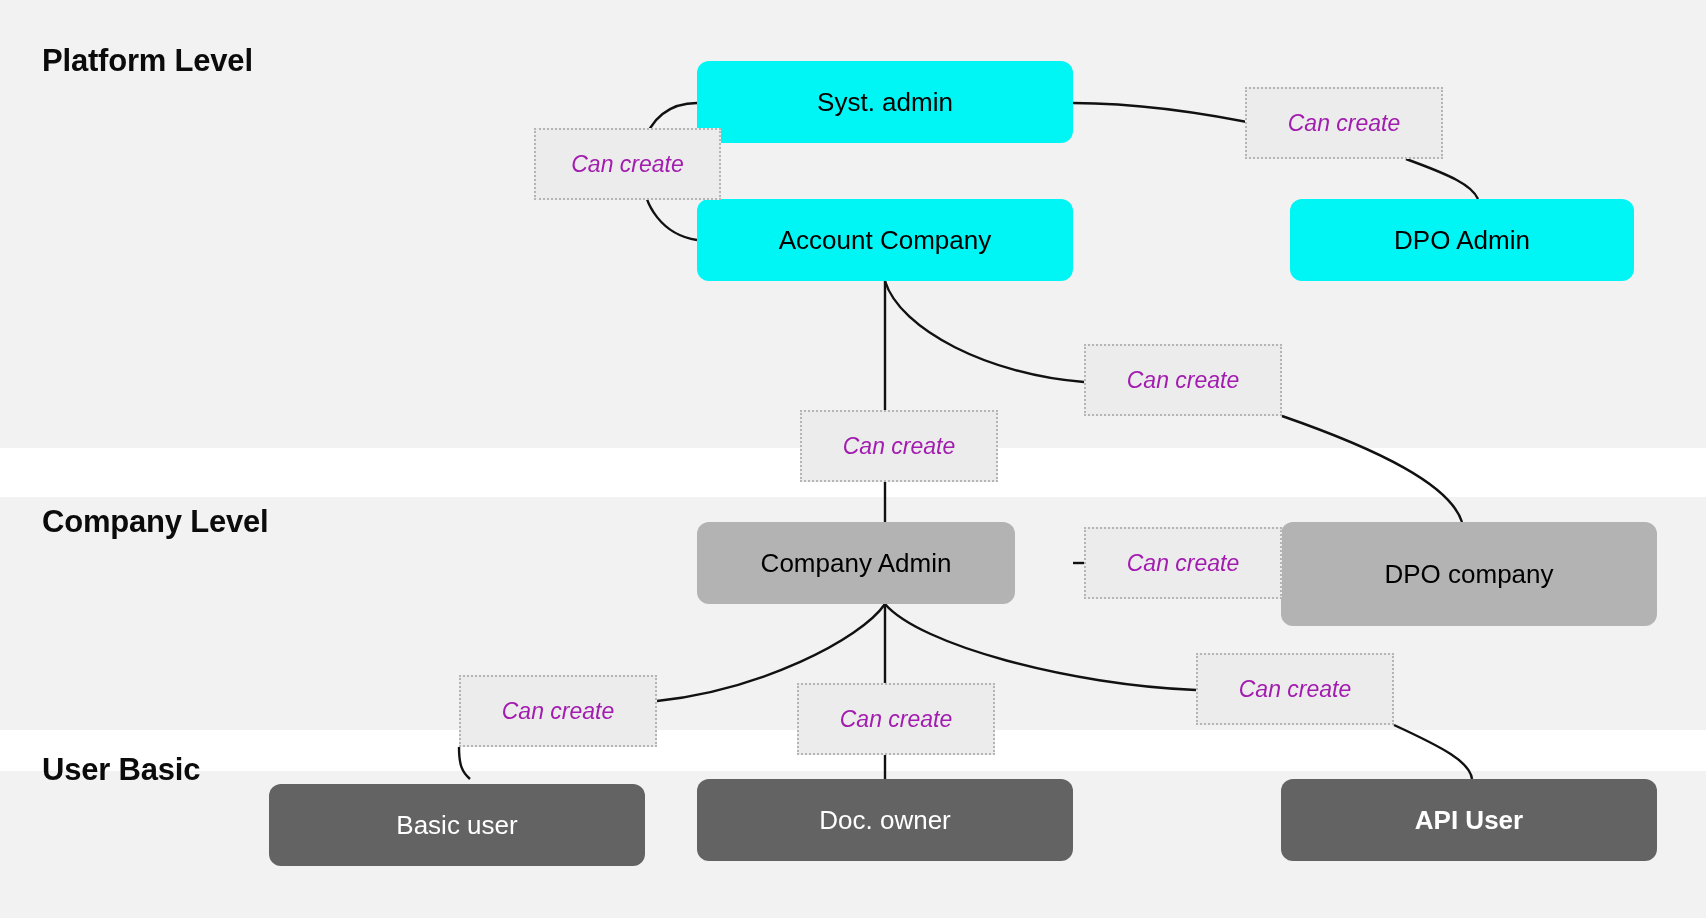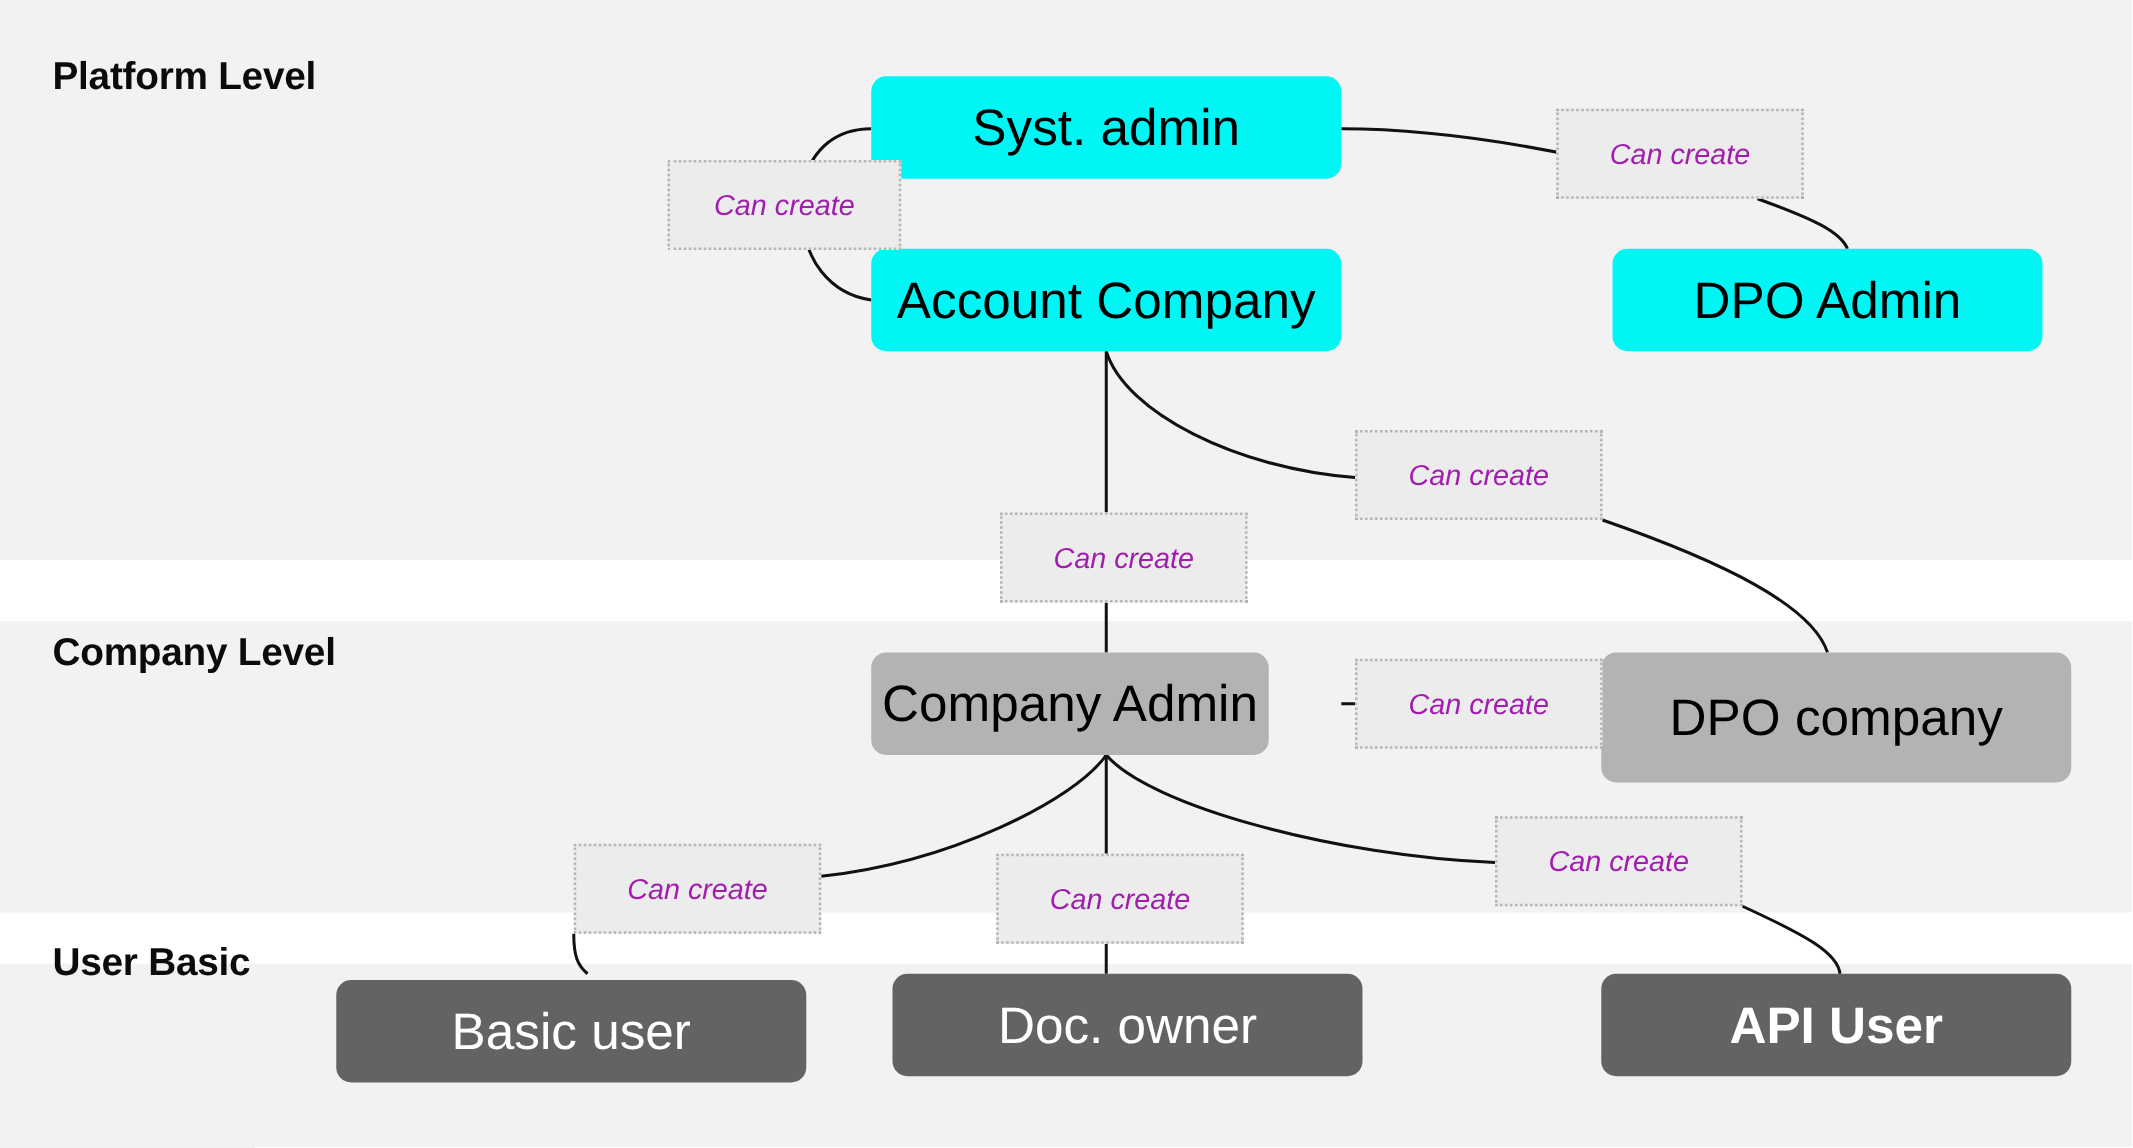--- a/index.html
+++ b/index.html
@@ -52,21 +52,21 @@
 
   
   .node {
     position: absolute;
     border-radius: 12px;
     display: flex;
     align-items: center;
     justify-content: center;
     text-align: right;
     font-family: "Liberation Sans", sans-serif;
-    font-size: 41px;
+    font-size: 26px;
     line-height: 1;
     box-sizing: border-box;
     padding: 0 10px;
     white-space: nowrap;
   }
   .node.platform { background: #00f5f5; color: #000000; }
   .node.company  { background: #b3b3b3; color: #000000; }
   .node.user     { background: #636363; color: #ffffff; }
 
   
@@ -117,21 +117,21 @@
   <div class="level-title" id="title-platform">Platform Level</div>
   <div class="level-title" id="title-user">User Basic</div>
 
   <div id="node-layer">
       <div class="node platform" style="left: 697px; top: 61px; width: 376px; height: 82px;">Syst. admin</div>
       <div class="node platform" style="left: 697px; top: 199px; width: 376px; height: 82px;">Account Company</div>
       <div class="node platform" style="left: 1290px; top: 199px; width: 344px; height: 82px;">DPO Admin</div>
       <div class="node company" style="left: 697px; top: 522px; width: 318px; height: 82px;">Company Admin</div>
       <div class="node company" style="left: 1281px; top: 522px; width: 376px; height: 104px;">DPO company</div>
       <div class="node user" style="left: 269px; top: 784px; width: 376px; height: 82px;">Basic user</div>
-      <div class="node user" style="left: 697px; top: 779px; width: 376px; height: 82px; margin-left: 17px;">Doc. owner</div>
+      <div class="node user" style="left: 697px; top: 779px; width: 376px; height: 82px;">Doc. owner</div>
       <div class="node user" style="left: 1281px; top: 779px; width: 376px; height: 82px; font-weight: bold;">API User</div>
     </div>
 
   <div id="label-layer">
       <div class="edge-label" style="left: 534px; top: 128px; width: 187px; height: 72px;">Can create</div>
       <div class="edge-label" style="left: 1245px; top: 87px; width: 198px; height: 72px;">Can create</div>
       <div class="edge-label" style="left: 1084px; top: 344px; width: 198px; height: 72px;">Can create</div>
       <div class="edge-label" style="left: 800px; top: 410px; width: 198px; height: 72px;">Can create</div>
       <div class="edge-label" style="left: 1084px; top: 527px; width: 198px; height: 72px;">Can create</div>
       <div class="edge-label" style="left: 459px; top: 675px; width: 198px; height: 72px;">Can create</div>

